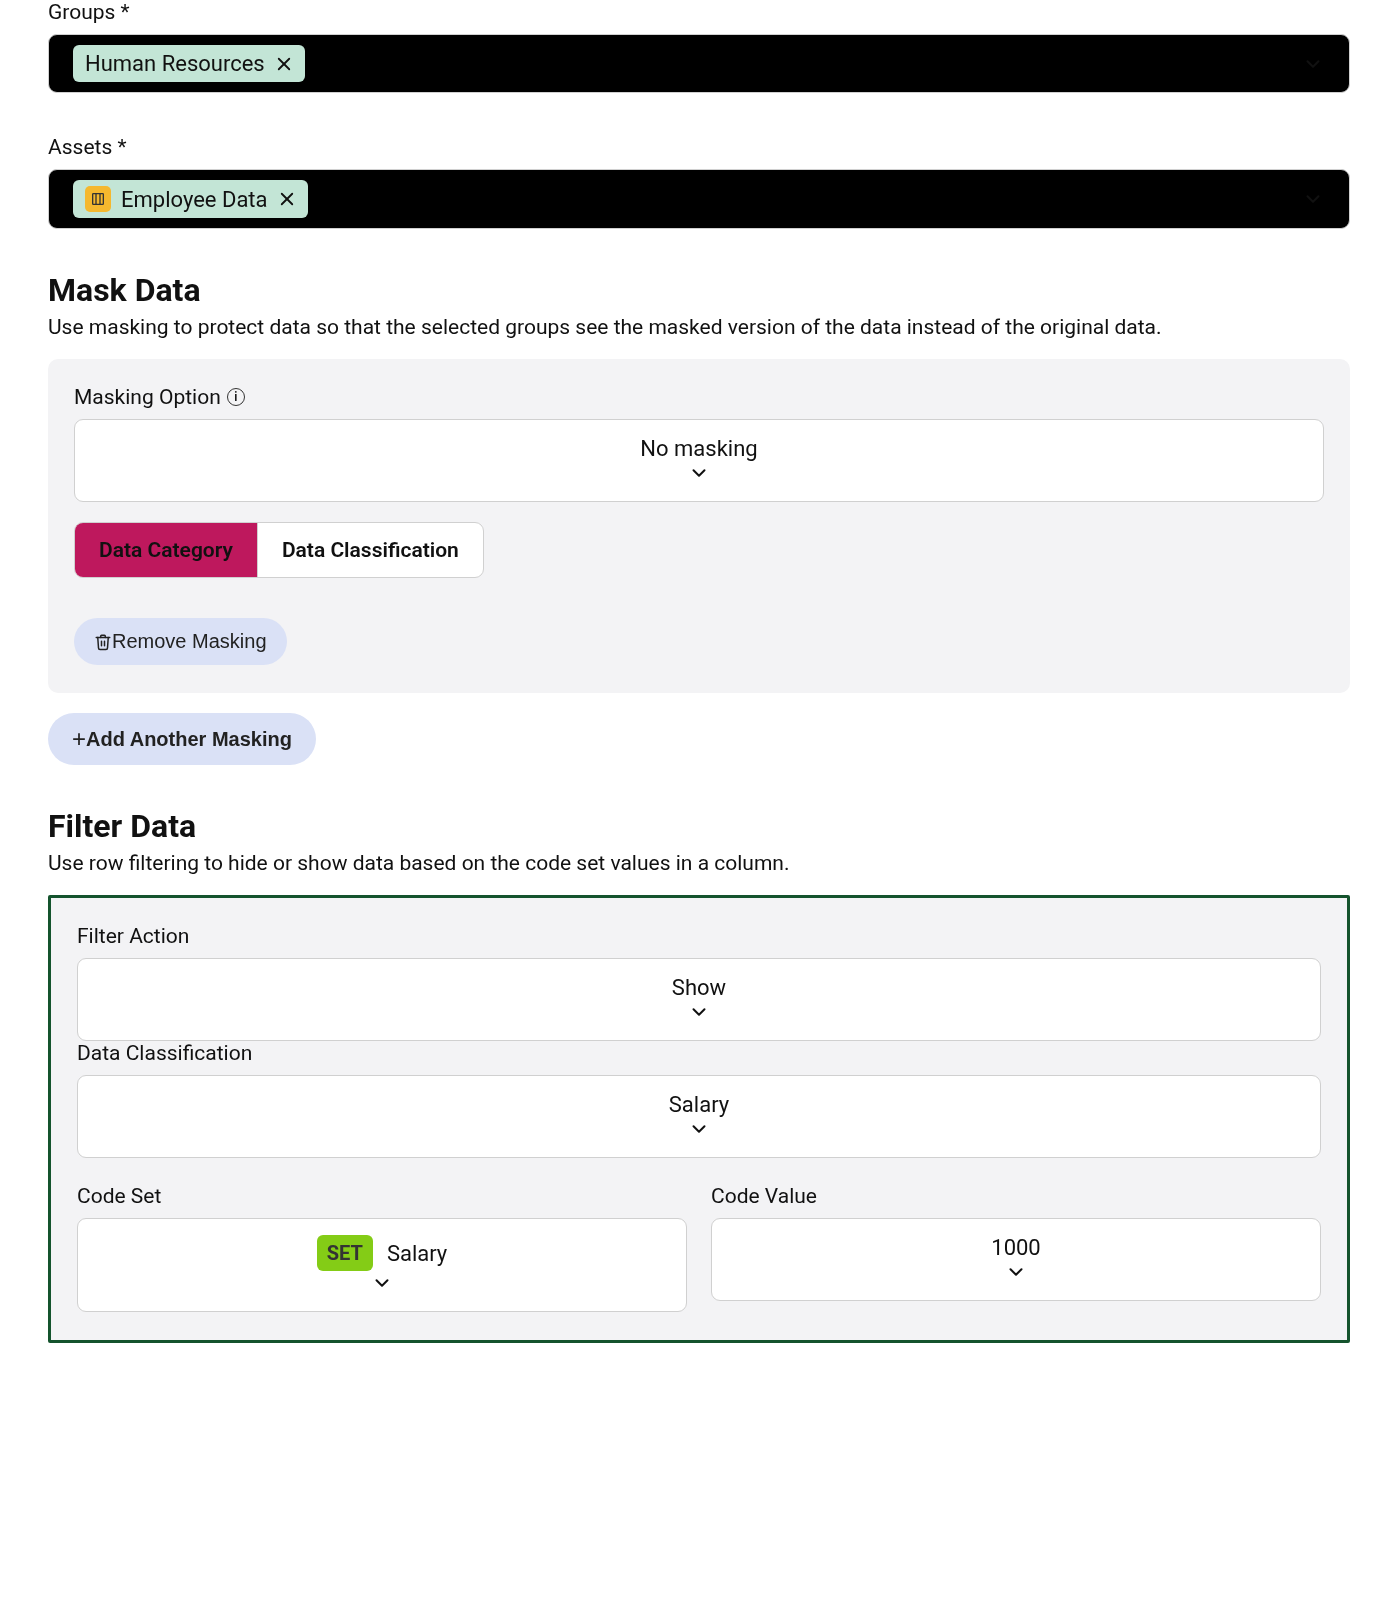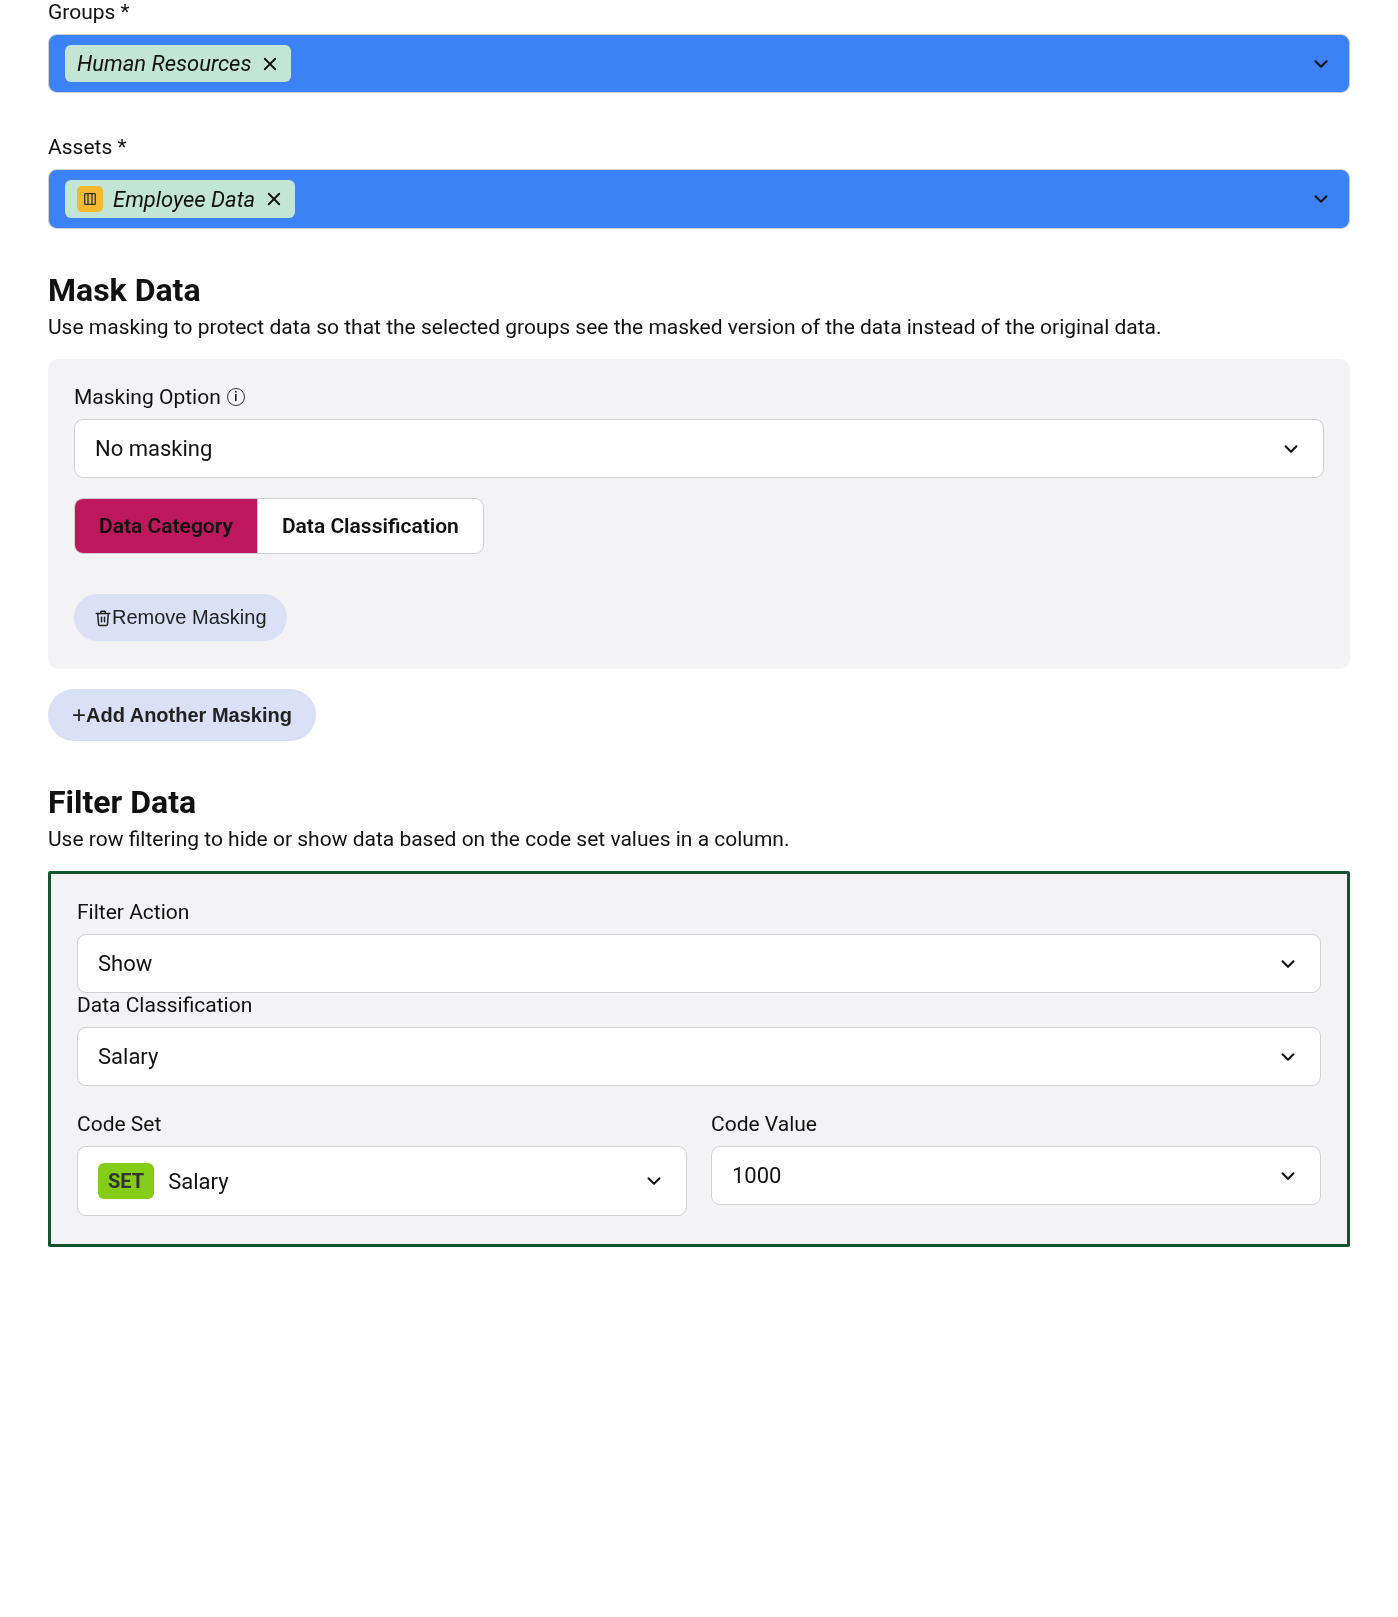--- a/index.html
+++ b/index.html
@@ -15,27 +15,26 @@
     font-weight: 400;
     color: #111;
     margin-bottom: 10px;
     display: flex;
     align-items: center;
     gap: 6px;
   }
   .multi-select {
     border: 1px solid #d0d0d0;
     border-radius: 9px;
-    padding: 10px 16px;
+    padding: 10px 24px;
     display: flex;
     align-items: center;
     justify-content: space-between;
-    background: #3b82f6;
-    cursor: pointer;
-    font-style: italic;
+    background: #000000;
+    cursor: pointer;
   }
   .chips { display: flex; gap: 8px; flex-wrap: wrap; }
   .chip {
     background: #c3e5d6;
     border-radius: 6px;
     padding: 6px 12px;
     display: inline-flex;
     align-items: center;
     gap: 10px;
     font-size: 22px;
@@ -95,20 +94,21 @@
   .select-box {
     background: #fff;
     border: 1px solid #d0d0d0;
     border-radius: 9px;
     padding: 16px 20px;
     display: flex;
     align-items: center;
     justify-content: space-between;
     font-size: 22px;
     cursor: pointer;
+    flex-direction: column;
   }
   .select-box .left { display: flex; align-items: center; gap: 14px; }
   .badge {
     padding: 6px 10px;
     border-radius: 6px;
     font-weight: 700;
     font-size: 20px;
     color: #fff;
     display: inline-block;
   }

